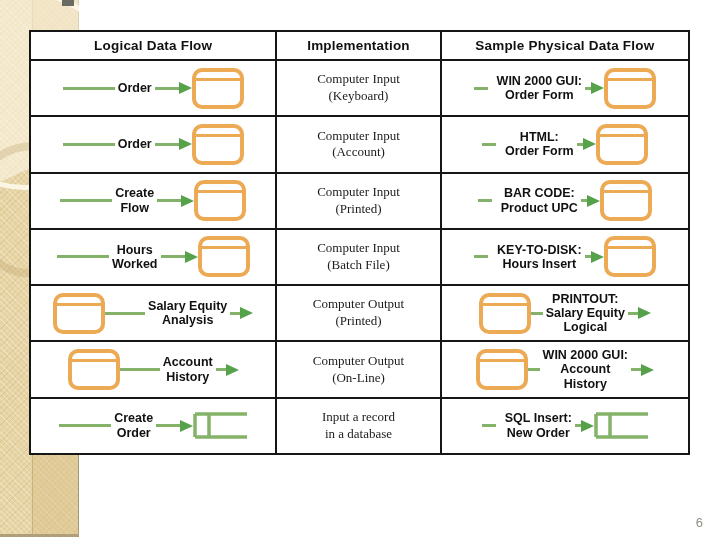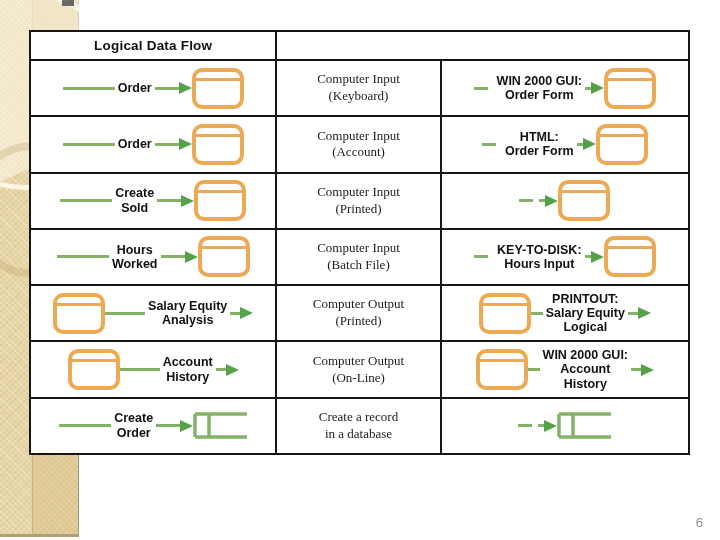--- a/index.html
+++ b/index.html
@@ -99,20 +99,22 @@
     <div class="strip-panel"></div>
     <div class="strip-top"></div>
     <div class="ring ring2"></div>
     <div class="ring ring1"></div>
     <div class="strip-notch"></div>
   </div>
 
   <div class="dfd-table">
     <div class="header-row">
       <div class="cell hcell c1">Logical Data Flow</div>
+      <div class="cell hcell c2">Implementation</div>
+      <div class="cell hcell c3">Sample Physical Data Flow</div>
     </div>
     <div id="rows-container" style="display:flex;flex-direction:column;flex:1;min-height:0;">
         <div class="data-row">
           <div class="cell flow-cell c1">
             <div class="h-line tail"></div>
             <div class="flow-label">
               <div>Order</div>
             </div>
             <div class="h-line lead"></div>
             <div class="arrow-head"></div>
@@ -164,34 +166,38 @@
             <div class="window-icon">
               <div class="window-bar"></div>
             </div>
           </div>
         </div>
         <div class="data-row">
           <div class="cell flow-cell c1">
             <div class="h-line tail"></div>
             <div class="flow-label">
               <div>Create</div>
-              <div>Sold</div>
+              <div>Flow</div>
             </div>
             <div class="h-line lead"></div>
             <div class="arrow-head"></div>
             <div class="window-icon">
               <div class="window-bar"></div>
             </div>
           </div>
           <div class="cell impl-cell c2">
             <div>Computer Input</div>
             <div>(Printed)</div>
           </div>
           <div class="cell flow-cell c3">
             <div class="h-line tail"></div>
+            <div class="flow-label">
+              <div>BAR CODE:</div>
+              <div>Product UPC</div>
+            </div>
             <div class="h-line lead"></div>
             <div class="arrow-head"></div>
             <div class="window-icon">
               <div class="window-bar"></div>
             </div>
           </div>
         </div>
         <div class="data-row">
           <div class="cell flow-cell c1">
             <div class="h-line tail"></div>
@@ -206,21 +212,21 @@
             </div>
           </div>
           <div class="cell impl-cell c2">
             <div>Computer Input</div>
             <div>(Batch File)</div>
           </div>
           <div class="cell flow-cell c3">
             <div class="h-line tail"></div>
             <div class="flow-label">
               <div>KEY-TO-DISK:</div>
-              <div>Hours Input</div>
+              <div>Hours Insert</div>
             </div>
             <div class="h-line lead"></div>
             <div class="arrow-head"></div>
             <div class="window-icon">
               <div class="window-bar"></div>
             </div>
           </div>
         </div>
         <div class="data-row">
           <div class="cell flow-cell c1 out">
@@ -293,25 +299,29 @@
             </div>
             <div class="h-line lead"></div>
             <div class="arrow-head"></div>
             <div class="ds-icon">
               <svg width="54" height="27" viewBox="0 0 54 27">
                 <path d="M2 2 H54 M2 25 H54 M2 2 V25 M16 2 V25" fill="none" stroke="#85b269" stroke-width="3.5"></path>
               </svg>
             </div>
           </div>
           <div class="cell impl-cell c2">
-            <div>Create a record</div>
+            <div>Input a record</div>
             <div>in a database</div>
           </div>
           <div class="cell flow-cell c3">
             <div class="h-line tail"></div>
+            <div class="flow-label">
+              <div>SQL Insert:</div>
+              <div>New Order</div>
+            </div>
             <div class="h-line lead"></div>
             <div class="arrow-head"></div>
             <div class="ds-icon">
               <svg width="54" height="27" viewBox="0 0 54 27">
                 <path d="M2 2 H54 M2 25 H54 M2 2 V25 M16 2 V25" fill="none" stroke="#85b269" stroke-width="3.5"></path>
               </svg>
             </div>
           </div>
         </div>
       </div>

